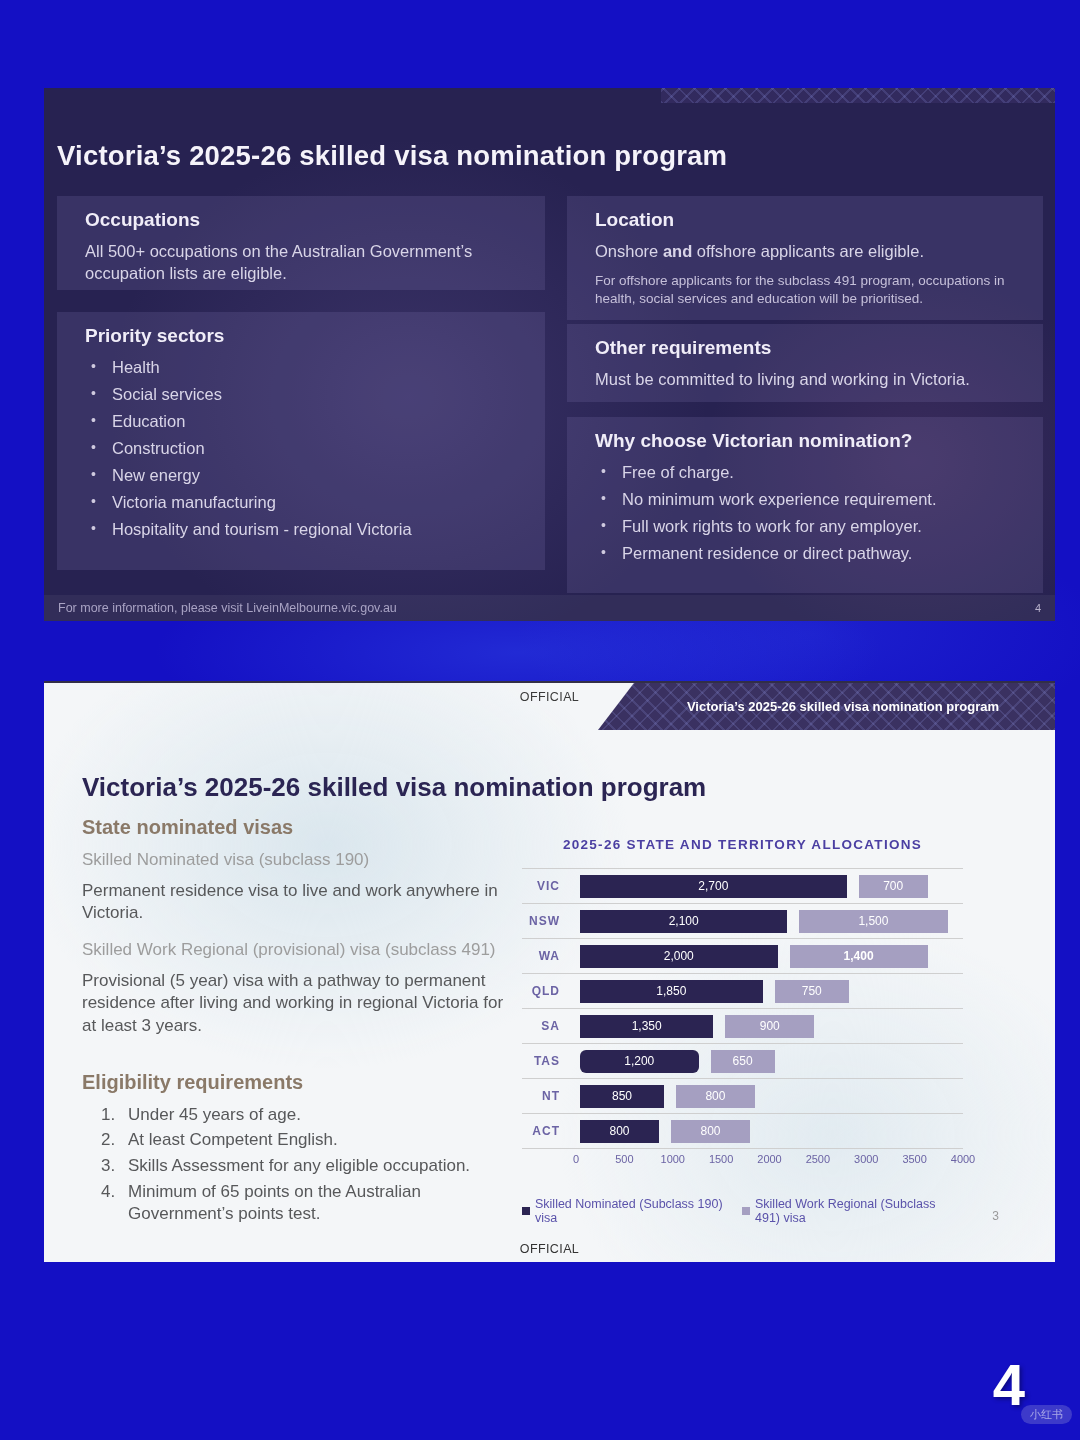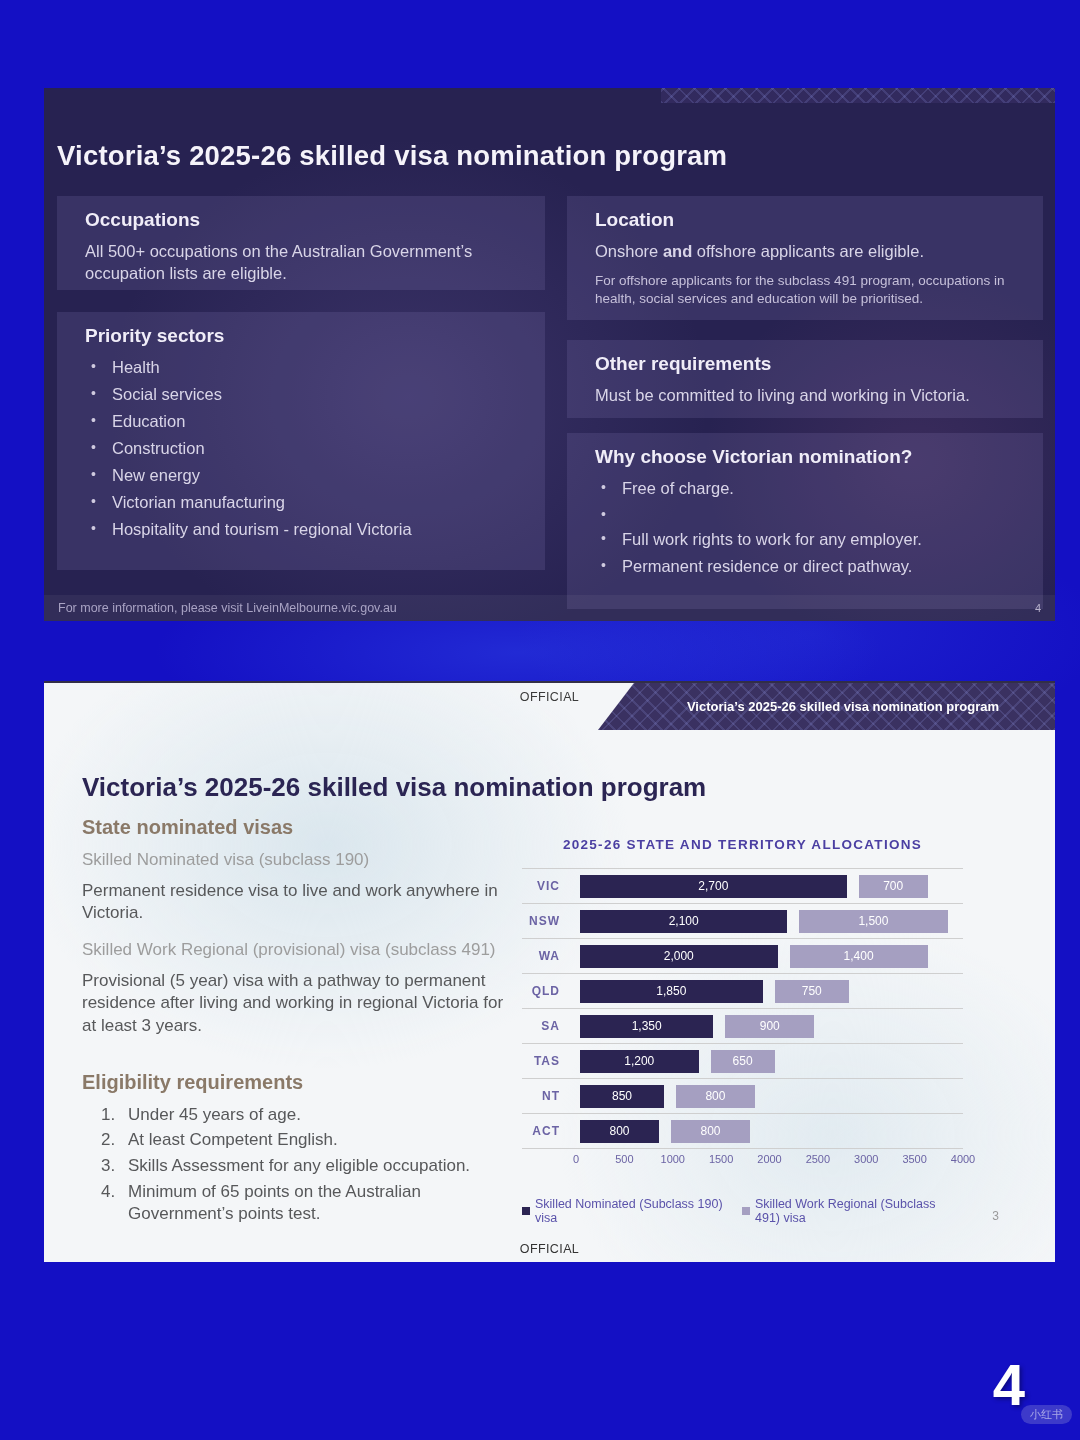--- a/index.html
+++ b/index.html
@@ -40,21 +40,21 @@
   .st-col-right { flex:1; display:flex; flex-direction:column; }
   .dbox {
     background:rgba(153,143,205,0.16); padding:13px 28px; overflow:hidden;
   }
   .dbox h2 { font-size:19px; font-weight:700; color:#f0edf8; margin-bottom:10px; }
   .dbox p.body { font-size:16.5px; color:#d9d5e8; line-height:1.32; }
   .dbox p.note { font-size:13.5px; color:#c6c0da; line-height:1.35; margin-top:9px; }
   .box-occupations { height:94px; }
   .box-priority { height:258px; }
   .box-location { height:124px; }
-  .box-other { height:78px; margin-top:20px; }
+  .box-other { height:78px; margin-top:4px; }
   .box-why { height:176px; margin-top:15px; }
   ul.bullets { list-style:none; }
   ul.bullets li { display:flex; font-size:16.5px; color:#d9d5e8; line-height:1.3; margin-bottom:5.5px; }
   ul.bullets li .bullet { width:27px; flex:none; padding-left:6px; font-size:14px; color:#cfcadf; }
   .st-footer {
     position:absolute; left:0; right:0; bottom:0; height:26px;
     background:rgba(255,255,255,0.05);
     display:flex; align-items:center; justify-content:space-between; padding:0 14px;
   }
   .st-footer .note-text { font-size:12.5px; color:#a9a3c4; }
@@ -160,21 +160,21 @@
                 <span>Construction</span>
               </li>
 
               <li>
                 <span class="bullet">•</span>
                 <span>New energy</span>
               </li>
 
               <li>
                 <span class="bullet">•</span>
-                <span>Victorian manufacturing</span>
+                <span>Victoria manufacturing</span>
               </li>
 
               <li>
                 <span class="bullet">•</span>
                 <span>Hospitality and tourism - regional Victoria</span>
               </li>
             </ul>
         </section>
       </div>
 
@@ -194,20 +194,21 @@
           <h2>Why choose Victorian nomination?</h2>
           <ul class="bullets">
 
               <li>
                 <span class="bullet">•</span>
                 <span>Free of charge.</span>
               </li>
 
               <li>
                 <span class="bullet">•</span>
+                <span>No minimum work experience requirement.</span>
               </li>
 
               <li>
                 <span class="bullet">•</span>
                 <span>Full work rights to work for any employer.</span>
               </li>
 
               <li>
                 <span class="bullet">•</span>
                 <span>Permanent residence or direct pathway.</span>
@@ -267,41 +268,41 @@
                 <div class="chart-cat">NSW</div>
                 <div class="chart-track">
                   <div class="seg" style="width: 52.5%; background-color: rgb(43, 36, 82);">2,100</div>
                   <div class="seg" style="width: 37.5%; background-color: rgb(165, 159, 193);">1,500</div>
                 </div>
               </div>
               <div class="chart-row">
                 <div class="chart-cat">WA</div>
                 <div class="chart-track">
                   <div class="seg" style="width: 50%; background-color: rgb(43, 36, 82);">2,000</div>
-                  <div class="seg" style="width: 35%; background-color: rgb(165, 159, 193);">1,400</div>
+                  <div class="seg" style="width: 35%; background-color: rgb(165, 159, 193); font-weight: bold;">1,400</div>
                 </div>
               </div>
               <div class="chart-row">
                 <div class="chart-cat">QLD</div>
                 <div class="chart-track">
                   <div class="seg" style="width: 46.25%; background-color: rgb(43, 36, 82);">1,850</div>
                   <div class="seg" style="width: 18.75%; background-color: rgb(165, 159, 193);">750</div>
                 </div>
               </div>
               <div class="chart-row">
                 <div class="chart-cat">SA</div>
                 <div class="chart-track">
                   <div class="seg" style="width: 33.75%; background-color: rgb(43, 36, 82);">1,350</div>
                   <div class="seg" style="width: 22.5%; background-color: rgb(165, 159, 193);">900</div>
                 </div>
               </div>
               <div class="chart-row">
                 <div class="chart-cat">TAS</div>
                 <div class="chart-track">
-                  <div class="seg" style="width: 30%; background-color: rgb(43, 36, 82);">1,200</div>
+                  <div class="seg" style="width: 30%; background-color: rgb(43, 36, 82); border-radius: 6px;">1,200</div>
                   <div class="seg" style="width: 16.25%; background-color: rgb(165, 159, 193);">650</div>
                 </div>
               </div>
               <div class="chart-row">
                 <div class="chart-cat">NT</div>
                 <div class="chart-track">
                   <div class="seg" style="width: 21.25%; background-color: rgb(43, 36, 82);">850</div>
                   <div class="seg" style="width: 20%; background-color: rgb(165, 159, 193);">800</div>
                 </div>
               </div>

